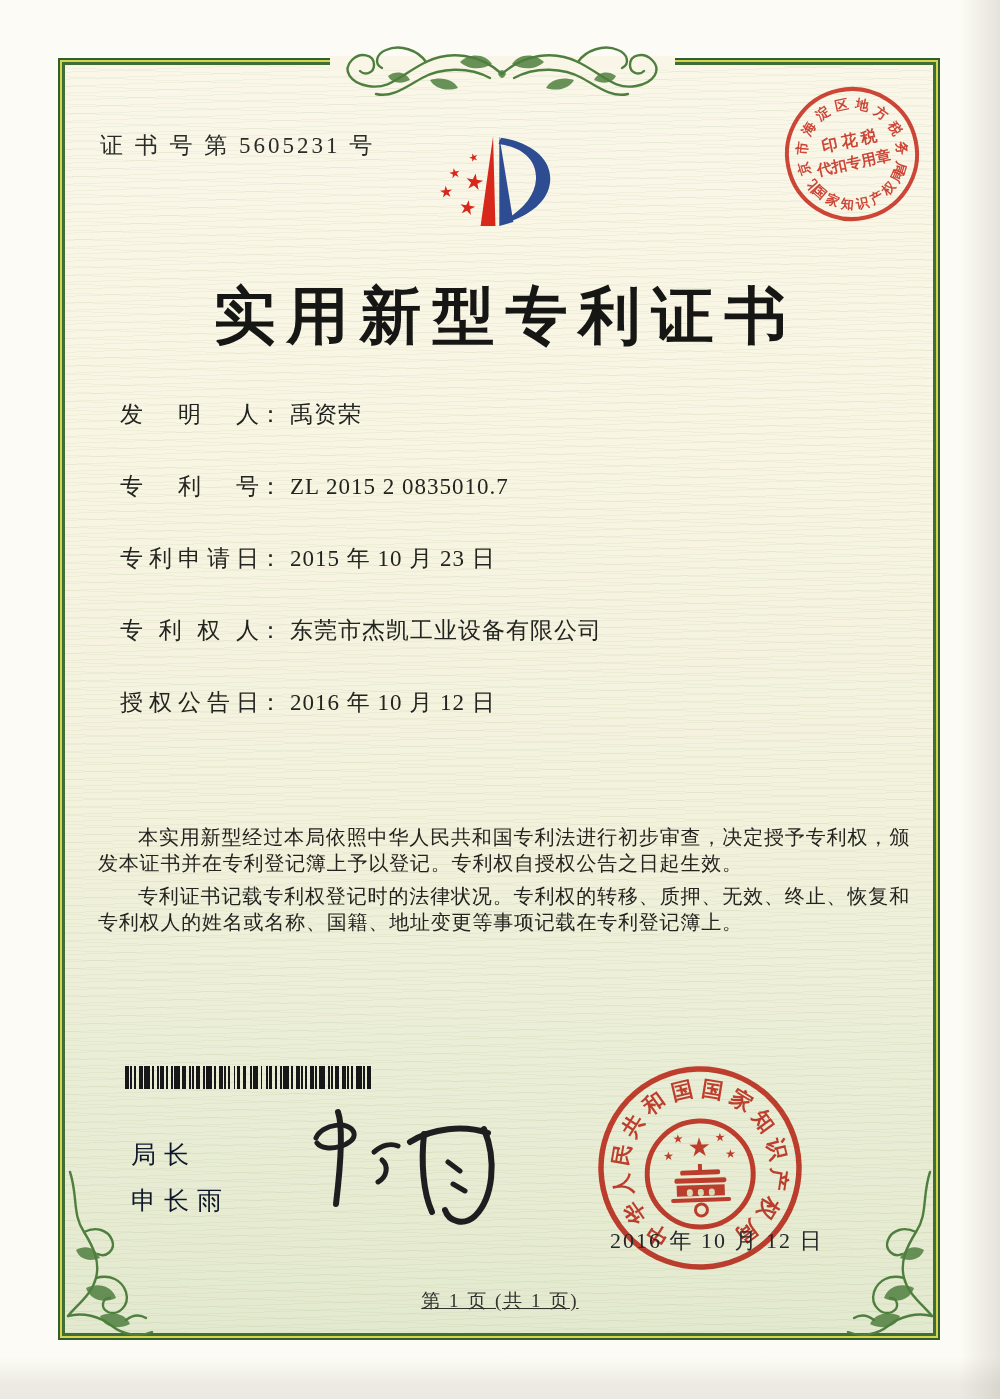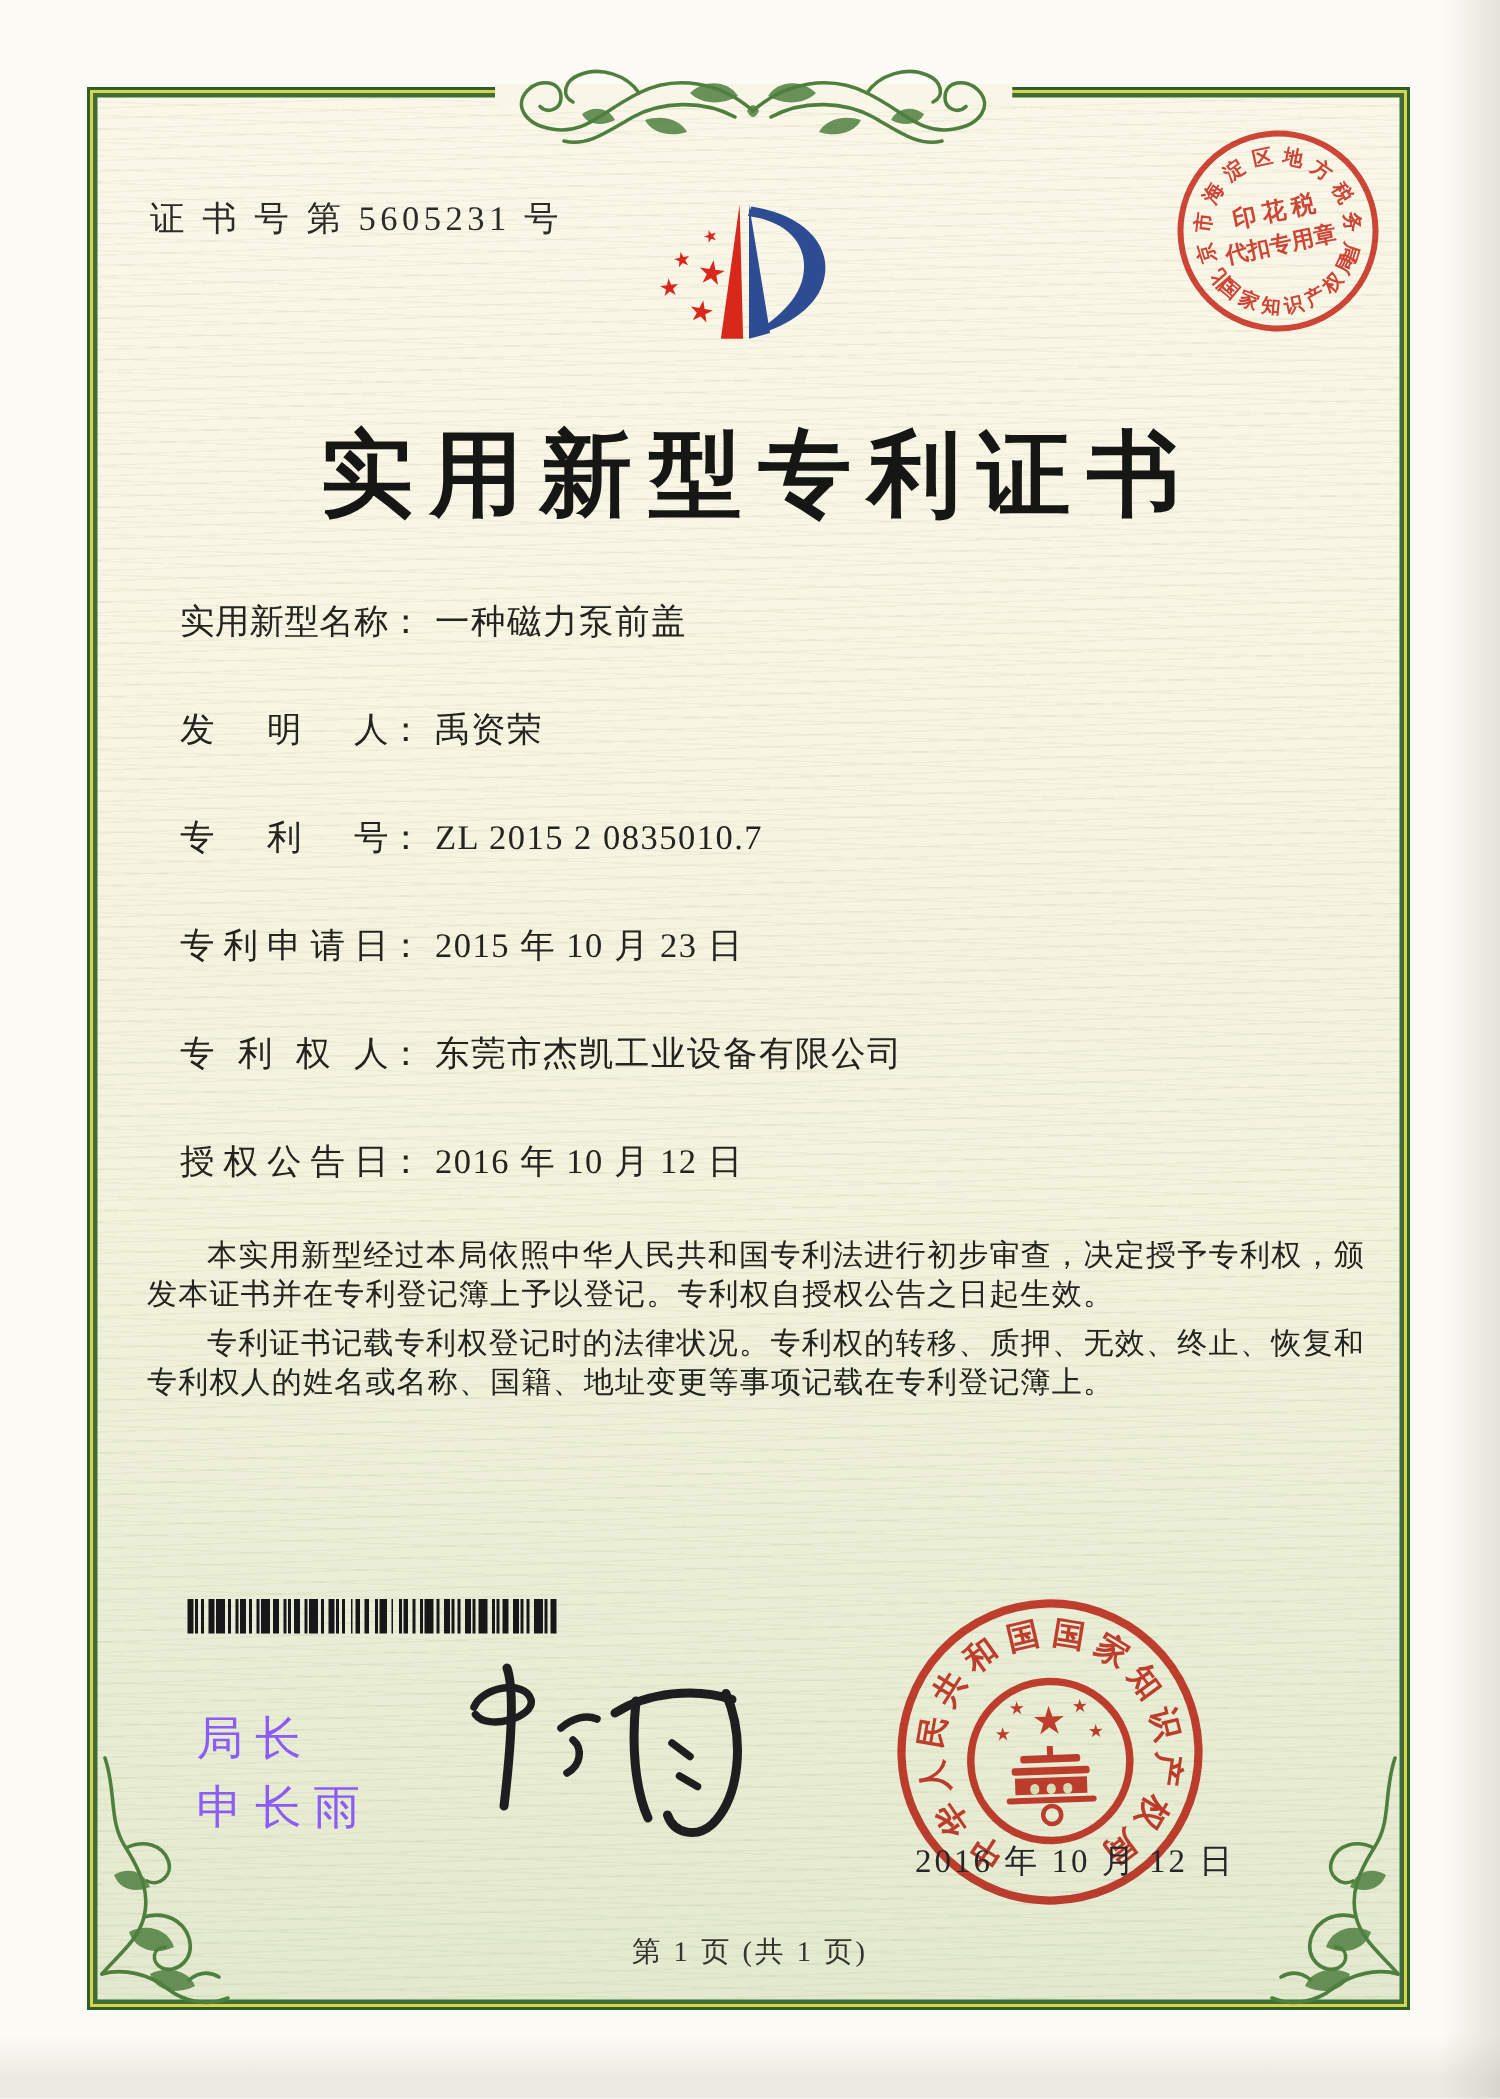--- a/index.html
+++ b/index.html
@@ -29,31 +29,31 @@
   .fields{left:120px;top:399px;width:760px;font-size:23px;}
   .field-row{margin-bottom:41px;white-space:nowrap;color:#23231f;}
   .flabel{display:inline-block;width:139px;text-align:justify;text-align-last:justify;vertical-align:bottom;}
   .fcolon{display:inline-block;margin-right:8px;}
   .fvalue{letter-spacing:1px;}
   .paras{left:98px;top:820px;width:812px;font-size:20px;line-height:26px;
     text-align:justify;color:#23231f;letter-spacing:.8px;}
   .paras p{margin:4px 0 7px 0;text-indent:2em;}
   .barcode{left:125px;top:1066px;width:258px;height:23px;display:flex;align-items:stretch;}
   .barcode div{background:#17171a;}
-  .signer{font-family:Liberation Mono, monospace;font-size:31px;
-    letter-spacing:8px;color:#8b5cf6;}
+  .signer{font-family:Liberation Mono, monospace;font-size:25px;
+    letter-spacing:8px;color:#0f172a;}
   .signer-title{left:131px;top:1138px;}
   .signer-name{left:131px;top:1184px;}
   .signature{left:252px;top:1100px;width:268px;height:138px;}
   .seal{left:593px;top:1061px;width:214px;height:214px;mix-blend-mode:multiply;opacity:.95;
     transform:rotate(-2deg);}
   .tax-stamp{left:777px;top:79px;width:150px;height:150px;mix-blend-mode:multiply;opacity:.92;
     transform:rotate(-12deg);}
   .issue-date{left:610px;top:1226px;font-size:22px;letter-spacing:2px;color:#26262a;}
-  .page-footer{left:0;right:0;top:1288px;text-align:center;font-size:19px;letter-spacing:2px;color:#33332e;}
+  .page-footer{left:0;right:0;top:1288px;text-align:center;font-size:19px;letter-spacing:2px;color:#33332e;text-decoration:underline;}
   .orn-top{left:330px;top:32px;width:345px;height:78px;}
   .orn-bl{left:56px;top:1170px;width:104px;height:176px;}
   .orn-br{left:840px;top:1170px;width:104px;height:176px;transform:scale(-1,1);}
   svg .red{fill:var(--seal-red);}
   svg .red-s{stroke:var(--seal-red);fill:none;}
   svg text{user-select:none;}
   g[data-arc] text{fill:var(--seal-red);font-weight:bold;font-family:"Liberation Serif","DejaVu Serif",serif;}
   .orn path{stroke:var(--orn-green);fill:none;stroke-linecap:round;}
   .orn .leaf{fill:var(--orn-green);stroke:none;opacity:.85;}
   .sig path{stroke:#1e1e20;fill:none;stroke-linecap:round;stroke-linejoin:round;}
@@ -119,21 +119,20 @@
     <text x="63" y="113" font-size="25" transform="rotate(10 63 106)">★</text>
   </g>
   <polygon points="96,13 80,128 99,128" style="fill:var(--logo-red)"></polygon>
   <polygon points="104,13 104,128 122,123" style="fill:var(--logo-blue)"></polygon>
   <path d="M106,15 C150,22 172,46 169,72 C166,100 136,119 104,126 C130,110 150,92 151,68 C152,44 134,27 103,23 Z" style="fill:var(--logo-blue)"></path>
 </svg>
 
 <div class="abs page-title">实用新型专利证书</div>
 
 <div class="abs fields" id="fields">
-    <div class="field-row"><span class="flabel">实用新型名称</span><span class="fcolon">：</span><span class="fvalue">一种磁力泵前盖</span></div>
     <div class="field-row"><span class="flabel">发明人</span><span class="fcolon">：</span><span class="fvalue">禹资荣</span></div>
     <div class="field-row"><span class="flabel">专利号</span><span class="fcolon">：</span><span class="fvalue">ZL 2015 2 0835010.7</span></div>
     <div class="field-row"><span class="flabel">专利申请日</span><span class="fcolon">：</span><span class="fvalue">2015 年 10 月 23 日</span></div>
     <div class="field-row"><span class="flabel">专利权人</span><span class="fcolon">：</span><span class="fvalue">东莞市杰凯工业设备有限公司</span></div>
     <div class="field-row"><span class="flabel">授权公告日</span><span class="fcolon">：</span><span class="fvalue">2016 年 10 月 12 日</span></div>
   </div>
 
 <div class="abs paras" id="paras">
     <p>本实用新型经过本局依照中华人民共和国专利法进行初步审查，决定授予专利权，颁发本证书并在专利登记簿上予以登记。专利权自授权公告之日起生效。</p>
     <p>专利证书记载专利权登记时的法律状况。专利权的转移、质押、无效、终止、恢复和专利权人的姓名或名称、国籍、地址变更等事项记载在专利登记簿上。</p>

